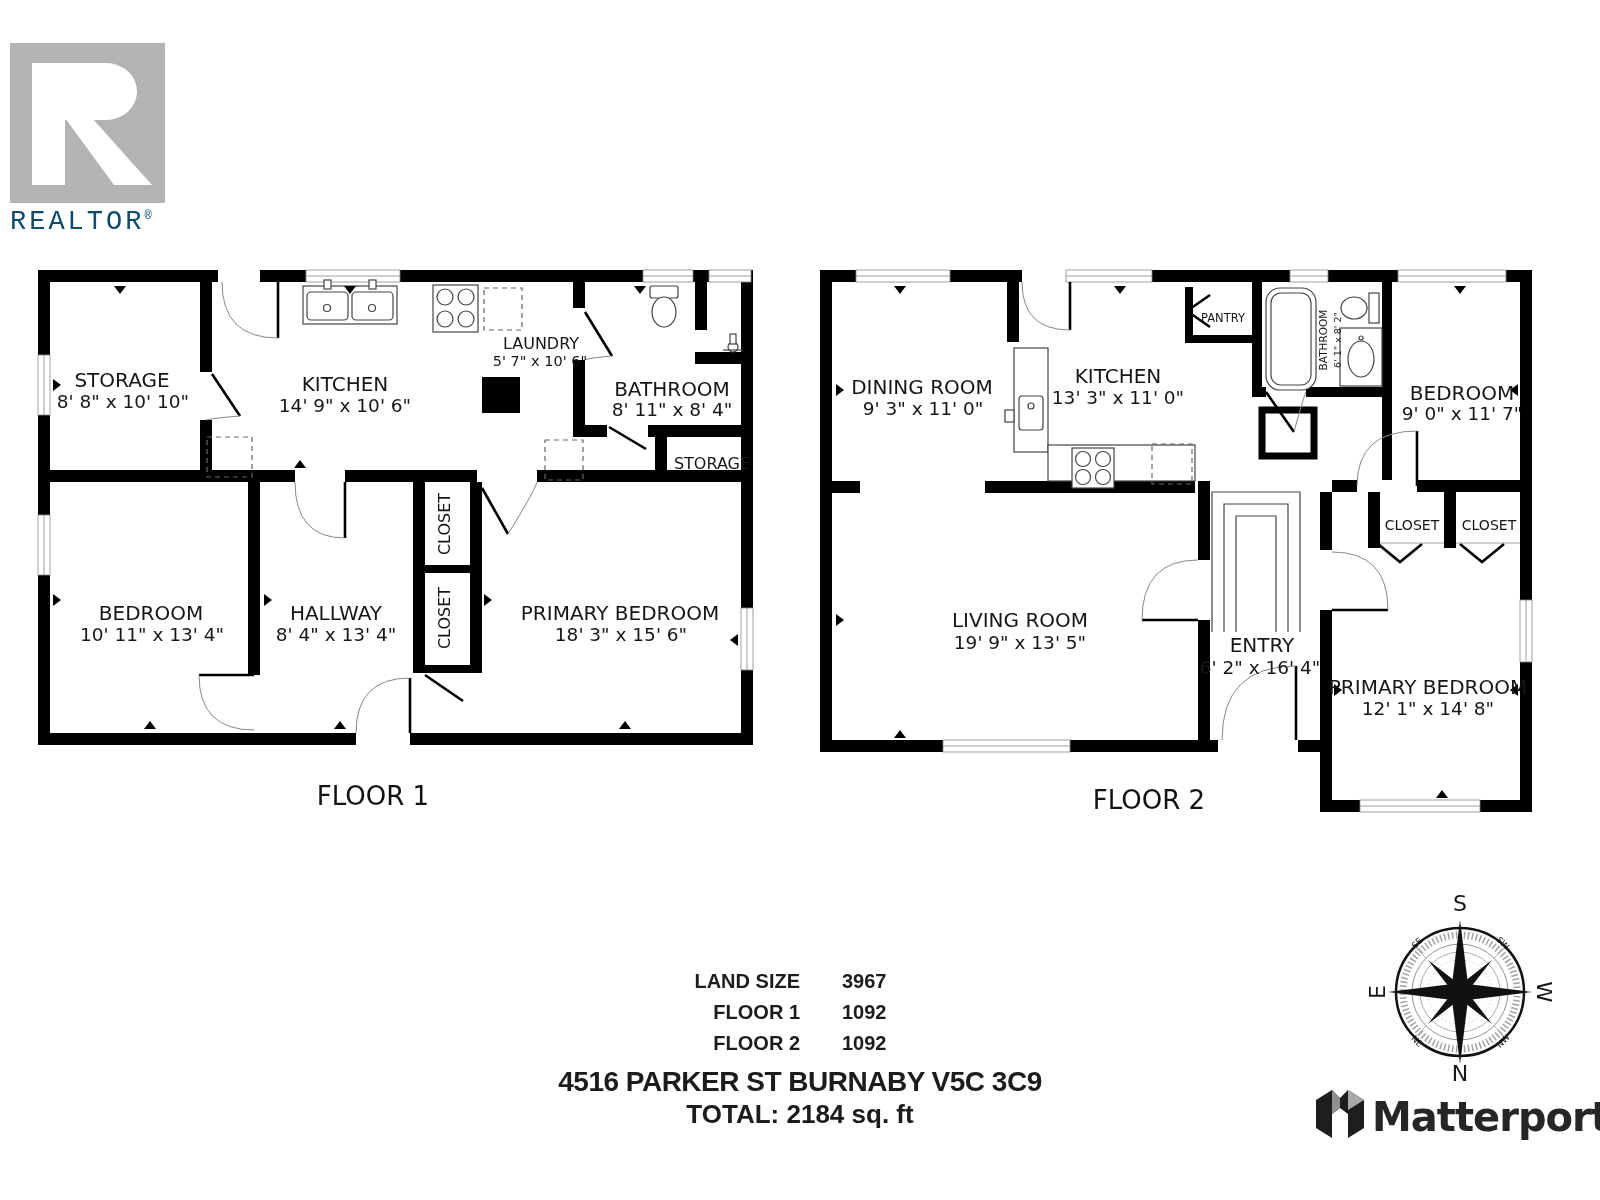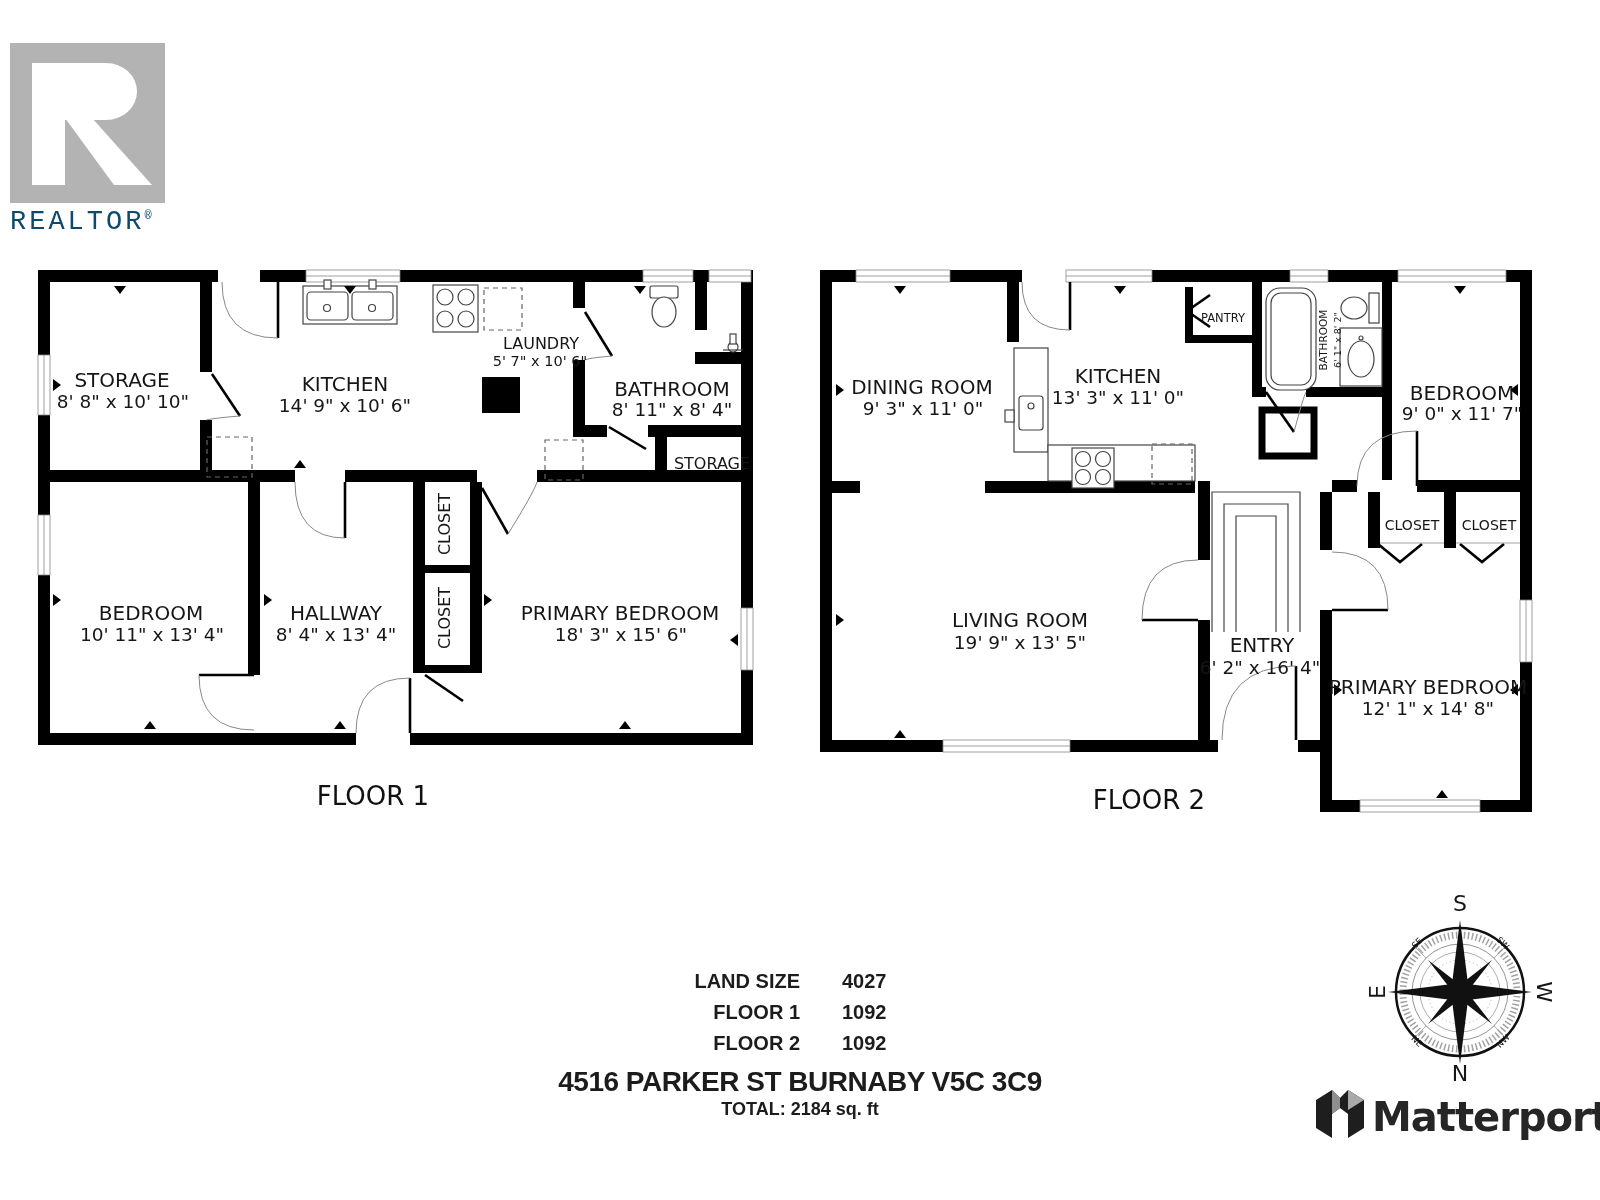--- a/index.html
+++ b/index.html
@@ -22,21 +22,21 @@
   .gap{fill:#fff;}
   .realtor-text{color:#0c4a6e;font-size:27px;letter-spacing:3px;font-family:Liberation Mono, monospace;}
   .realtor-text sup{font-size:12px;letter-spacing:0;}
   .floor-label{font-size:26px;color:#111;text-align:center;width:200px;font-family:"DejaVu Sans",sans-serif;}
   .summary{left:560px;top:966px;width:480px;color:#1c1c1c;font-family:"Liberation Sans",sans-serif;}
   .srow{display:flex;line-height:31px;font-size:20px;font-weight:600;}
   .srow .lab{width:240px;text-align:right;}
   .srow .val{margin-left:42px;}
   .address{left:400px;top:1066px;width:800px;text-align:center;font-size:28px;font-weight:600;
            letter-spacing:-0.5px;color:#1c1c1c;font-family:"Liberation Sans",sans-serif;}
-  .total{left:400px;top:1099px;width:800px;text-align:center;font-size:18px;font-weight:600;color:#1c1c1c;
+  .total{left:400px;top:1099px;width:800px;text-align:center;font-size:26px;font-weight:600;color:#1c1c1c;
          font-family:"Liberation Sans",sans-serif;}
   .disc{left:400px;width:800px;text-align:center;font-size:11.5px;font-weight:700;color:#111;
         font-family:"Liberation Sans",sans-serif;}
   .mp-word{left:1372px;top:1094px;font-size:40px;font-weight:700;color:#262626;letter-spacing:-1px;
            font-family:"DejaVu Sans",sans-serif;}
 </style>
 </head>
 <body>
 
 <div id="page">
@@ -296,21 +296,21 @@
       <text class="dims" x="1428" y="715" text-anchor="middle">12' 1" x 14' 8"</text>
     </g>
   </svg>
 
   <div class="abs floor-label" style="left:273px;top:781px;">FLOOR 1</div>
   <div class="abs floor-label" style="left:1049px;top:785px;">FLOOR 2</div>
 
   <div class="abs summary">
     <div class="srow">
       <span class="lab">LAND SIZE</span>
-      <span class="val">4027</span>
+      <span class="val">3967</span>
     </div>
     <div class="srow">
       <span class="lab">FLOOR 1</span>
       <span class="val">1092</span>
     </div>
     <div class="srow">
       <span class="lab">FLOOR 2</span>
       <span class="val">1092</span>
     </div>
   </div>

